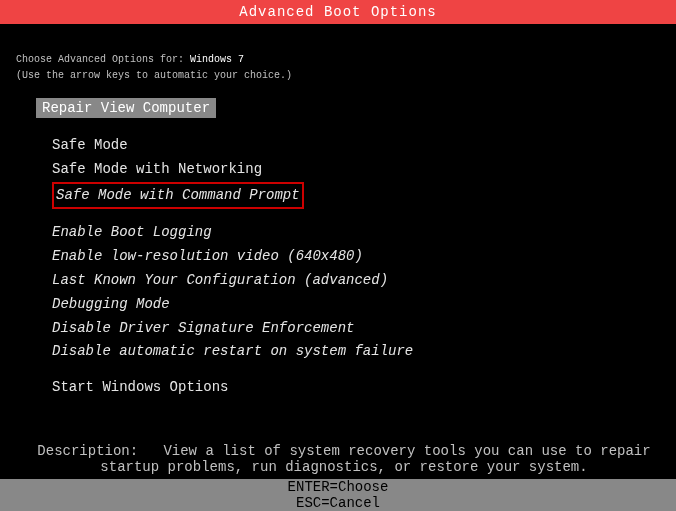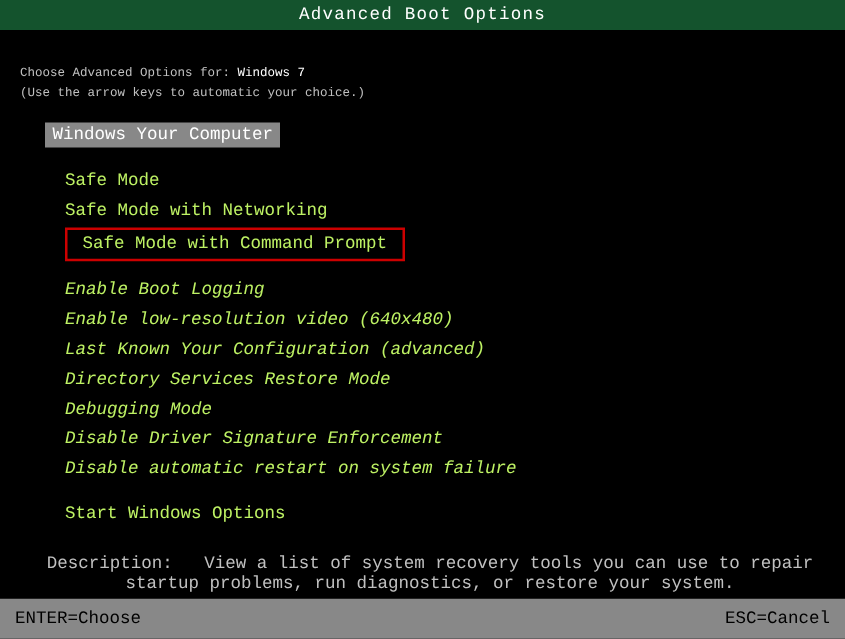--- a/index.html
+++ b/index.html
@@ -12,21 +12,21 @@
       width: 676px;
       height: 511px;
       background-color: #000000;
       color: #c0c0c0;
       font-family: 'Courier New', Courier, monospace;
       font-size: 14px;
       overflow: hidden;
     }
 
     .title-bar {
-      background-color: #14532d;
+      background-color: #ef4444;
       color: #ffffff;
       text-align: center;
       padding: 4px 0;
       font-size: 14px;
       letter-spacing: 1px;
     }
 
     .main-content {
       padding: 16px 16px 0 16px;
     }
@@ -50,21 +50,21 @@
       margin: 14px 0 10px 20px;
       font-size: 14px;
     }
 
     .menu-items {
       margin-left: 36px;
       margin-top: 6px;
     }
 
     .menu-item {
-      color: #bef264;
+      color: #e5e5e5;
       font-size: 14px;
       line-height: 1.7;
       cursor: pointer;
     }
 
     .menu-section-2 {
       margin-left: 36px;
       margin-top: 12px;
       font-style: italic;
     }
@@ -97,58 +97,59 @@
       right: 0;
       height: 32px;
       background-color: #888888;
       display: flex;
       align-items: center;
       justify-content: space-between;
       padding: 0 12px;
       color: #000000;
       font-size: 14px;
       font-family: 'Courier New', Courier, monospace;
+      flex-direction: column;
     }
 
     .highlighted-box-wrapper {
       border: 2px solid #cc0000;
       display: inline-block;
-      padding: 0 12px;
+      padding: 0 2px;
+      font-style: italic;
     }
   </style>
 </head>
 <body>
 
 <div class="title-bar">Advanced Boot Options</div>
 
 <div class="main-content">
 
   <div class="choose-text">
     <span>Choose Advanced Options for: </span><span class="windows-version">Windows 7</span>
     <br>
     <span>(Use the arrow keys to automatic your choice.)</span>
   </div>
 
   <div>
-    <span class="repair-highlight">Windows Your Computer</span>
+    <span class="repair-highlight">Repair View Computer</span>
   </div>
 
   <div class="menu-items">
     <div class="menu-item">Safe Mode</div>
     <div class="menu-item">Safe Mode with Networking</div>
     <div class="menu-item">
       <span class="highlighted-box-wrapper">Safe Mode with Command Prompt</span>
     </div>
   </div>
 
   <div class="menu-section-2">
     <div class="menu-item">Enable Boot Logging</div>
     <div class="menu-item">Enable low-resolution video (640x480)</div>
     <div class="menu-item">Last Known Your Configuration (advanced)</div>
-    <div class="menu-item">Directory Services Restore Mode</div>
     <div class="menu-item">Debugging Mode</div>
     <div class="menu-item">Disable Driver Signature Enforcement</div>
     <div class="menu-item">Disable automatic restart on system failure</div>
   </div>
 
   <div class="menu-section-3">
     <div class="menu-item">Start Windows Options</div>
   </div>
 
 </div>

